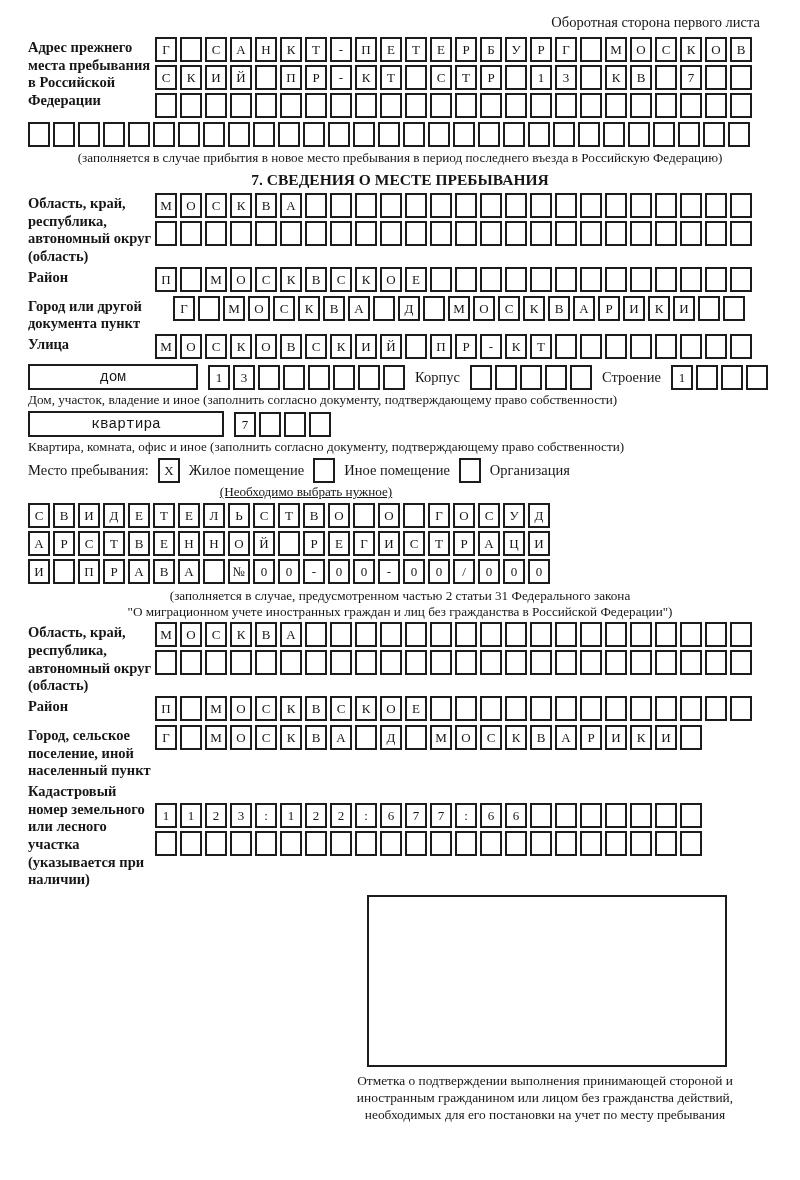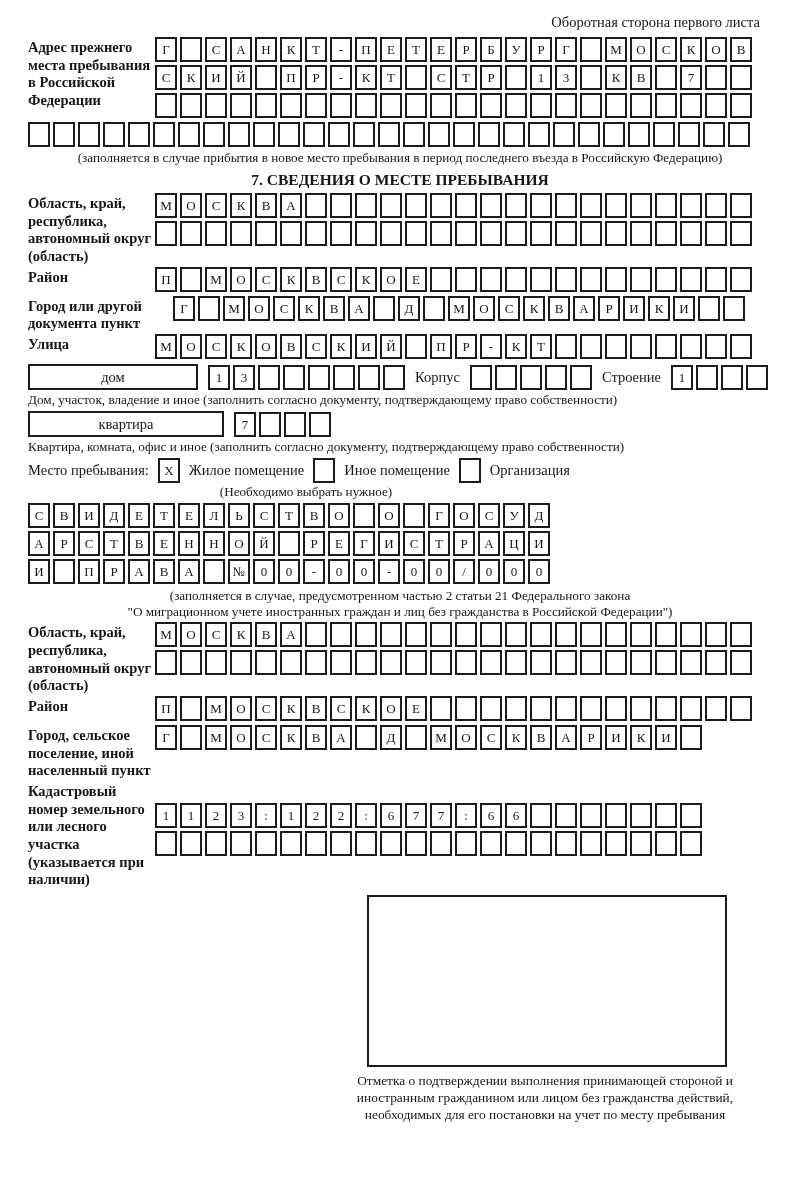--- a/index.html
+++ b/index.html
@@ -15,30 +15,30 @@
   .frow{display:flex;align-items:flex-start;margin-bottom:1px;}
   .flabel{flex:0 0 127px;font-size:14.5px;line-height:1.22;padding-top:2px;font-weight:bold;}
   .stack{flex:1 1 auto;}
   .caption{font-size:13.2px;text-align:center;margin:1px 0 2px 0;}
   .caption-left{font-size:13.2px;text-align:left;margin:1px 0 3px 0;}
   .sec-title{font-size:15.5px;font-weight:bold;text-align:center;margin:5px 0 4px 0;}
   .indent{margin-left:18px;}
   
   .inline-row{display:flex;align-items:center;margin:2px 0 2px 0;}
   .widebox{border:2px solid #1c1c1c;height:22px;display:flex;align-items:center;
-           justify-content:center;font-size:14.5px;}
+           justify-content:center;font-size:14.5px;font-family:Liberation Mono, monospace;}
   .widebox.house{width:166px;}
   .widebox.apt{width:192px;}
   .gap10{margin-left:10px;}
   .mid-label{font-size:14.5px;margin:0 10px;}
   
   .chk-row{display:flex;align-items:center;margin:0 0 0 0;font-size:14.5px;}
   .chkbox{width:18px;height:21px;border:2px solid #1c1c1c;display:flex;
           align-items:center;justify-content:center;font-size:13px;margin:0 9px;}
-  .chk-caption{font-size:13.2px;width:300px;text-align:center;margin:1px 0 3px 128px;}
+  .chk-caption{font-size:13.2px;width:300px;text-align:center;margin:1px 0 3px 128px;text-decoration:underline;}
   
   .note-line{font-size:13.2px;text-align:center;margin:0;}
   .stamp-box{width:356px;height:168px;border:2px solid #1c1c1c;margin:6px 0 6px 339px;}
   .stamp-caption{width:392px;margin-left:321px;font-size:13.4px;text-align:center;line-height:1.25;}
   .mt2{margin-top:2px;} .mt4{margin-top:4px;} .mt6{margin-top:6px;}
 </style>
 </head>
 <body>
 
 <div class="page">
@@ -435,21 +435,21 @@
           <div class="cell">0</div>
           <div class="cell">0</div>
           <div class="cell">/</div>
           <div class="cell">0</div>
           <div class="cell">0</div>
           <div class="cell">0</div>
         </div>
     </div>
   </div>
 
-  <div class="note-line">(заполняется в случае, предусмотренном частью 2 статьи 21 Федерального закона</div>
+  <div class="note-line">(заполняется в случае, предусмотренном частью 2 статьи 31 Федерального закона</div>
   <div class="note-line">"О миграционном учете иностранных граждан и лиц без гражданства в Российской Федерации")</div>
 
   <div class="frow mt2">
     <div class="flabel">Область, край, республика, автономный округ (область)</div>
     <div class="stack">
       <div class="cells">
           <div class="cell">М</div>
           <div class="cell">О</div>
           <div class="cell">С</div>
           <div class="cell">К</div>

